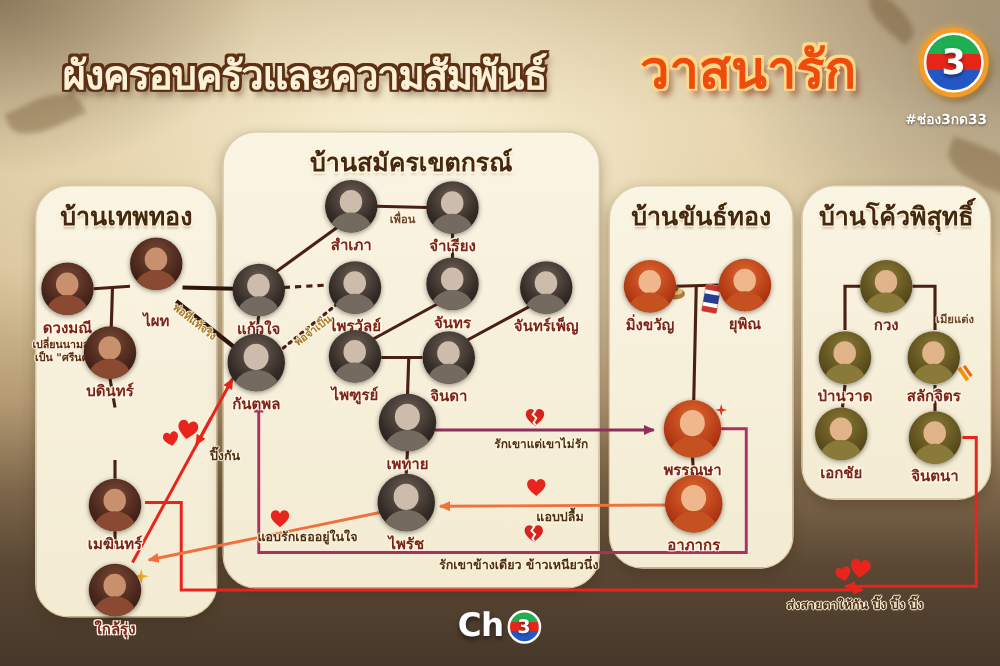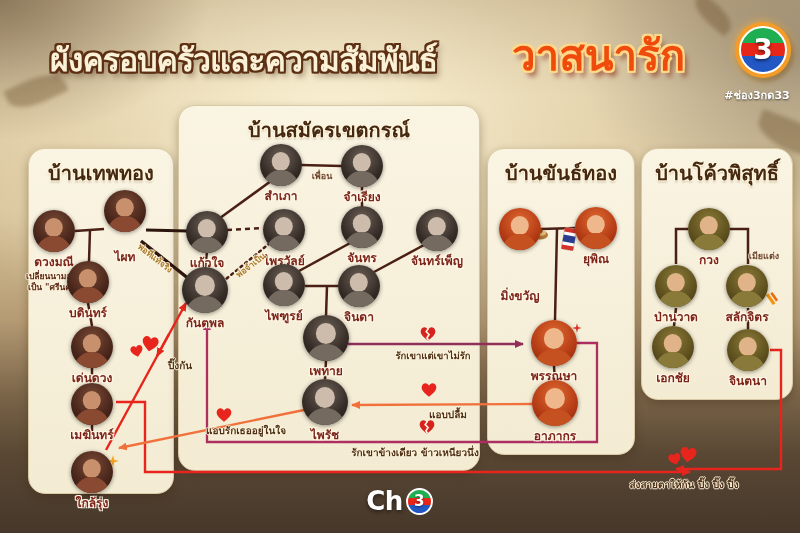--- a/index.html
+++ b/index.html
@@ -19,21 +19,21 @@
     text-shadow:-2px -2px 0 #ffd98a,2px -2px 0 #ffd98a,-2px 2px 0 #ffd98a,2px 2px 0 #ffd98a,0 2px 0 #ffd98a,0 -2px 0 #ffd98a,4px 6px 5px rgba(120,20,0,.55);}
   .ch3-logo{position:absolute;left:735px;top:22px;width:56px;height:56px;border-radius:50%;
     background:#f59b28;box-shadow:0 0 8px rgba(255,180,60,.8),2px 3px 5px rgba(0,0,0,.4);display:flex;align-items:center;justify-content:center;}
   .ch3-inner{width:48px;height:48px;border-radius:50%;border:2px solid #fff;box-sizing:border-box;
     background:linear-gradient(180deg,#1fae52 0%,#1fae52 34%,#e52619 34%,#e52619 64%,#2257c4 64%,#2257c4 100%);
     display:flex;align-items:center;justify-content:center;}
   .ch3-inner span{color:#fff;font-size:28px;font-weight:bold;text-shadow:0 2px 3px rgba(0,0,0,.5);line-height:1;}
   .hashtag{position:absolute;left:714px;top:86px;width:86px;text-align:center;font-size:11px;font-weight:bold;color:#fff;text-shadow:0 1px 2px rgba(0,0,0,.6);}
   
   .house{position:absolute;background:linear-gradient(180deg,#faf4e3 0%,#f3ebd2 100%);
-    border:1px solid #d9c9a4;border-radius:17px;box-shadow:0 4px 10px rgba(60,40,20,.35);}
+    border:1px solid #d9c9a4;border-radius:27px;box-shadow:0 4px 10px rgba(60,40,20,.35);}
   .house h2{margin:10px 6px 0;text-align:center;font-size:20px;line-height:1.4;color:#452811;font-weight:bold;
     text-shadow:-1px -1px 0 #fff6de,1px -1px 0 #fff6de,-1px 1px 0 #fff6de,1px 1px 0 #fff6de,0 2px 2px rgba(120,80,40,.35);}
   
   .person{position:absolute;width:68px;display:flex;flex-direction:column;align-items:center;z-index:6;}
   .avatar{width:42px;height:42px;border-radius:50%;position:relative;overflow:hidden;box-shadow:0 1px 4px rgba(0,0,0,.45);}
   .person.lg .avatar{width:46px;height:46px;}
   .avatar::before{content:"";position:absolute;left:50%;top:18%;width:44%;height:46%;transform:translateX(-50%);border-radius:50%;}
   .avatar::after{content:"";position:absolute;left:50%;top:62%;width:82%;height:46%;transform:translateX(-50%);border-radius:60% 60% 0 0/95% 95% 0 0;}
   .p-h1 .avatar{background:radial-gradient(circle at 50% 32%,#7a4a36 0%,#48251a 60%,#2d120b 100%);}
   .p-h1 .avatar::before{background:#c8906c;} .p-h1 .avatar::after{background:#8a4a32;}
@@ -196,24 +196,20 @@
     <div class="pnote">เป็น "ศรีนคร"</div>
   </div>
   <div class="person p-h1" style="left:91px;top:190px;gap:15px;">
     <div class="avatar"></div>
     <div class="pname">ไผท</div>
   </div>
   <div class="person p-h1" style="left:54px;top:261px;">
     <div class="avatar"></div>
     <div class="pname">บดินทร์</div>
   </div>
-  <div class="person p-h1" style="left:58px;top:326px;">
-    <div class="avatar"></div>
-    <div class="pname">เด่นดวง</div>
-  </div>
   <div class="person p-h1" style="left:58px;top:383px;">
     <div class="avatar"></div>
     <div class="pname">เมฆินทร์</div>
   </div>
   <div class="person p-h1" style="left:58px;top:439px;margin-top:12px;">
     <div class="avatar"></div>
     <div class="pname">ใกล้รุ่ง</div>
   </div>
 
   <div class="person p-h2" style="left:328px;top:145px;">
@@ -254,21 +250,21 @@
   </div>
   <div class="person p-h2 lg" style="left:292px;top:315px;">
     <div class="avatar"></div>
     <div class="pname">เพทาย</div>
   </div>
   <div class="person p-h2 lg" style="left:291px;top:379px;">
     <div class="avatar"></div>
     <div class="pname">ไพรัช</div>
   </div>
 
-  <div class="person p-h3" style="left:486px;top:208px;gap:36px;">
+  <div class="person p-h3" style="left:486px;top:208px;">
     <div class="avatar"></div>
     <div class="pname">มิ่งขวัญ</div>
   </div>
   <div class="person p-h3" style="left:562px;top:207px;">
     <div class="avatar"></div>
     <div class="pname">ยุพิณ</div>
   </div>
   <div class="person p-h3 lg" style="left:520px;top:320px;">
     <div class="avatar"></div>
     <div class="pname">พรรณษา</div>

